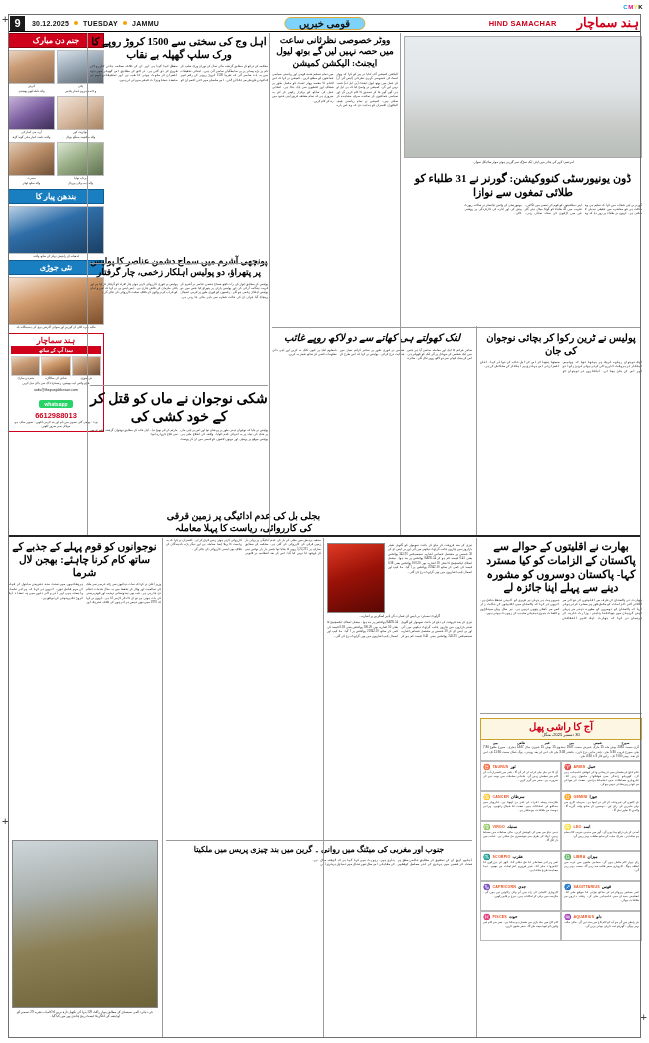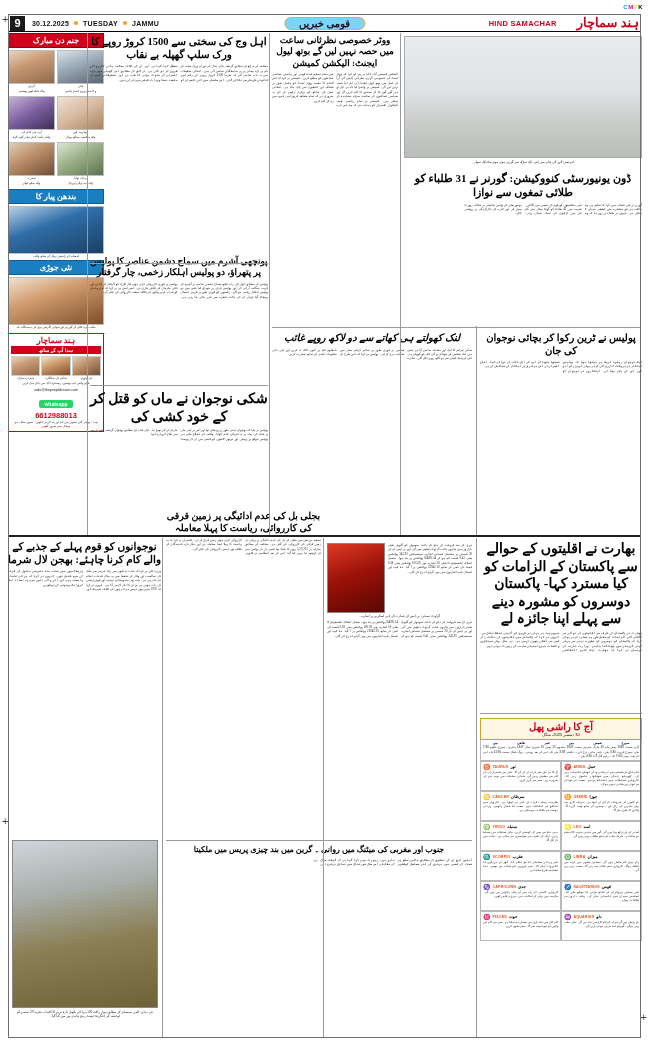--- a/index.html
+++ b/index.html
@@ -241,40 +241,40 @@
   </div>
 
   <div style="position:absolute;left:480px;top:332px;width:162px;">
     <div class="hl" style="font-size:10px;">پولیس نے ٹرین رکوا کر بچائی نوجوان کی جان</div>
     <div class="body-ur" style="column-count:2;height:180px;margin-top:3px;">ایک نوجوان ریلوے ٹریک پر بیٹھا تھا کہ پولیس اہلکار نے بروقت کارروائی کرتے ہوئے ٹرین رکوا دی اور اس کی جان بچا لی۔ اہلکاروں نے نوجوان کو سمجھا بجھا کر اس کے اہل خانہ کے حوالے کیا۔ اعلیٰ افسران نے اس بہادری پر اہلکار کی ستائش کی ہے۔</div>
   </div>
 
   <div class="rule-h rule-thick" style="left:8px;top:535px;width:633px;"></div>
 
   <div style="position:absolute;left:8px;top:540px;width:153px;">
-    <div class="hl" style="font-size:10.5px;">نوجوانوں کو قوم پہلے کے جذبے کے والے کام کرنا چاہئے: بھجن لال شرما</div>
+    <div class="hl" style="font-size:10.5px;">نوجوانوں کو قوم پہلے کے جذبے کے ساتھ کام کرنا چاہئے: بھجن لال شرما</div>
     <div class="body-ur" style="column-count:2;height:240px;margin-top:3px;">وزیر اعلیٰ نے کہا کہ سات دہائیوں سے زائد عرصے سے ملک کی سالمیت اور وقار کے تحفظ میں یہ مثال خدمات انجام دی جا رہی ہے۔ جب بھی ہندوستانی تہذیب اور قوم پرستی کی بات ہوتی ہے تو ان کا ذکر لازمی آتا ہے۔ انہوں نے کہا کہ 1970 میں بھی دیسی برادریوں کے خلاف تحریک اور پریشانیوں میں صحت مند تفریحی ماحول کے قیام کی مہم شامل تھی۔ انہوں نے کہا کہ پرانے علماء وابستہ ہیں اور آنے والے دنوں میں یہ تعداد ایک کروڑ تک پہنچنے کی توقع ہے۔</div>
   </div>
 
   <div style="position:absolute;left:166px;top:511px;width:155px;">
     <div class="hl" style="font-size:9.5px;">بجلی بل کی عدم ادائیگی پر زمین قرقی کی کارروائی، ریاست کا پہلا معاملہ</div>
     <div class="body-ur" style="column-count:2;height:240px;margin-top:3px;">مدھیہ پردیش میں بجلی کے بل کی عدم ادائیگی پر پہلی بار زمین قرقی کی کارروائی کی گئی ہے۔ محکمہ کے مطابق صارف پر 5,22,221 روپے کا بقایا تھا جسے بار بار نوٹس دینے کے باوجود ادا نہیں کیا گیا۔ اس کے بعد انتظامیہ نے قانونی کارروائی کرتے ہوئے زمین قرق کر لی۔ افسران نے کہا کہ یہ ریاست کا پہلا ایسا معاملہ ہے اور دیگر بڑے نادہندگان کے خلاف بھی ایسی کارروائی کی جائے گی۔</div>
   </div>
 
   <div style="position:absolute;left:327px;top:540px;width:145px;">
     <div style="display:flex;gap:3px;margin-top:3px;">
       <div class="im-bse" style="width:58px;height:70px;border:1px solid #888;flex:none;"></div>
       <div class="body-ur" style="column-count:1;height:70px;flex:1;">تیزی کے بعد فروخت کے دباؤ کے باعث سوموار کو گلوبل شیئر بازاروں میں چاروں جانب گراوٹ دیکھنے میں آئی اور بی ایس ای کے 30 حصص پر مشتمل حساس اشاریہ سینسیکس 345.91 پوائنٹس یعنی 0.41 فیصد کم ہو کر 84695.54 پوائنٹس پر بند ہوا۔ نیشنل اسٹاک ایکسچینج کا نفٹی 50 اشاریہ بھی 100.20 پوائنٹس یعنی 0.38 فیصد کی کمی کے ساتھ 25942.10 پوائنٹس پر آ گیا۔ مڈ کیپ اور اسمال کیپ اشاریوں میں بھی گراوٹ درج کی گئی۔</div>
     </div>
     <div class="cap" style="margin-top:1px;">گراوٹ: ممبئی: بی ایس ای عمارت کے باہر اسکرین پر اشاریہ۔</div>
     <div class="body-ur" style="column-count:2;height:130px;margin-top:2px;">تیزی کے بعد فروخت کے دباؤ کے باعث سوموار کو گلوبل شیئر بازاروں میں چاروں جانب گراوٹ دیکھنے میں آئی اور بی ایس ای کے 30 حصص پر مشتمل حساس اشاریہ سینسیکس 345.91 پوائنٹس یعنی 0.41 فیصد کم ہو کر 84695.54 پوائنٹس پر بند ہوا۔ نیشنل اسٹاک ایکسچینج کا نفٹی 50 اشاریہ بھی 100.20 پوائنٹس یعنی 0.38 فیصد کی کمی کے ساتھ 25942.10 پوائنٹس پر آ گیا۔ مڈ کیپ اور اسمال کیپ اشاریوں میں بھی گراوٹ درج کی گئی۔</div>
   </div>
 
   <div style="position:absolute;left:480px;top:540px;width:162px;">
-    <div class="hl" style="font-size:14px;">بھارت نے اقلیتوں کے حوالے سے پاکستان کے الزامات کو کیا مسترد کہا- پاکستان دوسروں کو مشورہ دینے سے پہلے اپنا جائزہ لے</div>
+    <div class="hl" style="font-size:11px;">بھارت نے اقلیتوں کے حوالے سے پاکستان کے الزامات کو کیا مسترد کہا- پاکستان دوسروں کو مشورہ دینے سے پہلے اپنا جائزہ لے</div>
     <div class="body-ur" style="column-count:2;height:165px;margin-top:3px;">بھارت نے پاکستان کی طرف سے اقلیتوں کے حوالے سے لگائے گئے الزامات کو مکمل طور پر مسترد کرتے ہوئے کہا کہ پاکستان کو دوسروں کو مشورہ دینے سے پہلے اپنے گریبان میں جھانکنا چاہئے۔ وزارت خارجہ کے ترجمان نے کہا کہ بھارت ایک کثیر الثقافتی جمہوریت ہے جہاں ہر شہری کو آئینی تحفظ حاصل ہے۔ انہوں نے کہا کہ پاکستان میں اقلیتوں کی حالت زار کسی سے ڈھکی چھپی نہیں ہے۔ ہر سال وہاں سینکڑوں واقعات جبری تبدیلی مذہب کے رپورٹ ہوتے ہیں۔</div>
   </div>
 
   <div style="position:absolute;left:166px;top:845px;width:306px;">
     <div class="hl" style="font-size:8px;">جنوب اور مغربی کی میٹنگ میں روانی ۔ گرین میں بند چیزی پریس میں ملکیتا</div>
     <div class="body-ur" style="column-count:4;height:180px;margin-top:3px;">ڈبلیو ایچ او کی تحقیق کے مطابق عالمی سطح پر صحت کے شعبے میں بہتری کے لئے مسلسل کوششیں جاری ہیں۔ رپورٹ میں کہا گیا ہے کہ گزشتہ سال کے مقابلے اس سال صورتحال میں نمایاں بہتری آئی ہے۔</div>
   </div>
 
   <div style="position:absolute;left:480px;top:718px;width:162px;">
     <div class="astro-hd">

